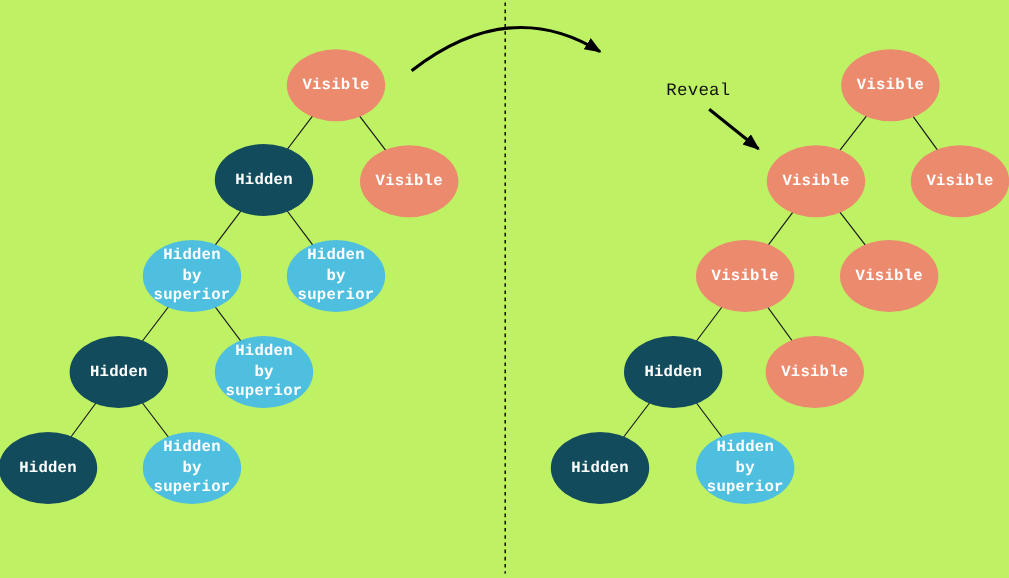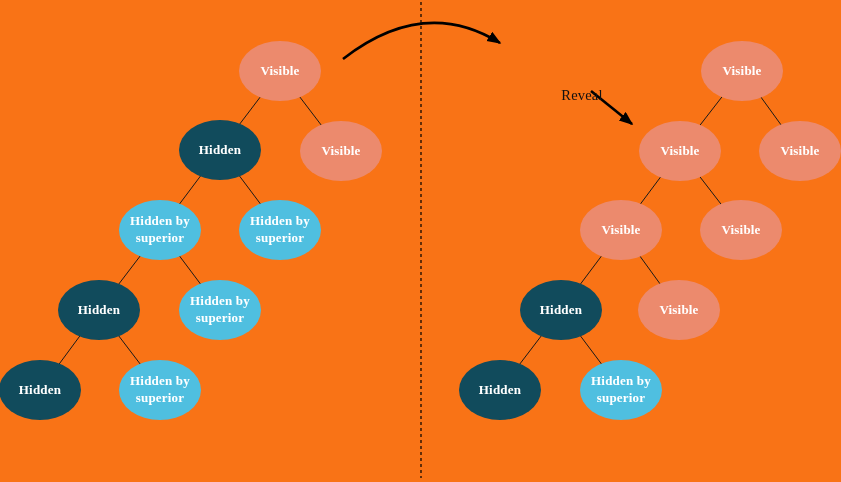--- a/index.html
+++ b/index.html
@@ -1,22 +1,22 @@
 <!DOCTYPE html>
 <html><head>
 <meta charset="utf-8">
 <style>
   html, body { margin: 0; padding: 0; background: #ffffff; }
   #canvas {
     position: relative;
     width: 841px;
     height: 482px;
     overflow: hidden;
-    font-family: Liberation Serif, serif;
-    background: #f97316;
+    font-family: Liberation Mono, monospace;
+    background: #bef264;
   }
   #edge-layer {
     position: absolute;
     left: 0; top: 0;
     width: 841px; height: 482px;
   }
   .node {
     position: absolute;
     width: 82px;
     height: 60px;
@@ -29,21 +29,21 @@
     font-size: 13px;
     font-weight: 600;
     letter-spacing: 0.2px;
     line-height: 1.3;
     padding: 0 6px;
     box-sizing: border-box;
   }
   .reveal-label {
     position: absolute;
     left: 553px;
-    top: 87px;
+    top: 68px;
     width: 58px;
     text-align: center;
     font-size: 14.5px;
     font-weight: 500;
     color: #111111;
     letter-spacing: 0.2px;
   }
 </style>
 </head>
 <body>

